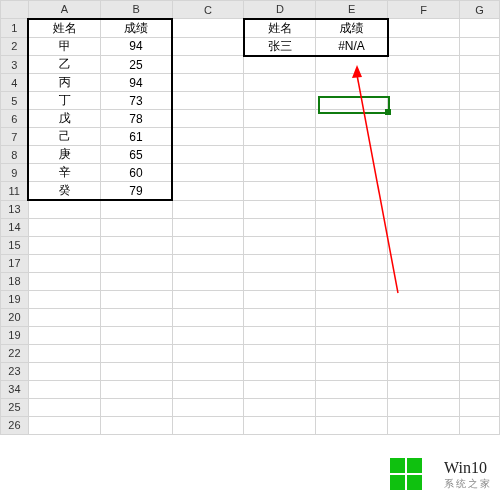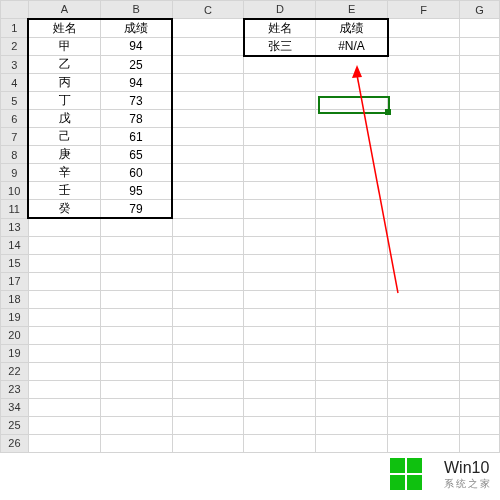--- a/index.html
+++ b/index.html
@@ -73,20 +73,21 @@
       position: absolute;
       pointer-events: none;
     }
     .watermark {
       position: absolute;
       bottom: 8px;
       right: 8px;
       display: flex;
       align-items: center;
       gap: 20px;
+      font-family: Liberation Serif, serif;
     }
     .wm-logo {
       width: 34px;
       height: 34px;
       position: relative;
     }
     .wm-logo .sq {
       position: absolute;
       background: #0fc10f;
     }
@@ -196,30 +197,20 @@
     <td class="c-c"></td>
         <td class="c-d"></td>
         <td class="c-e"></td>
         <td class="c-f"></td>
         <td class="c-g"></td>
   </tr>
   <tr>
     <td class="rownum">9</td>
     <td class="c-a bl">辛</td>
     <td class="c-b br">60</td>
-    <td class="c-c"></td>
-        <td class="c-d"></td>
-        <td class="c-e"></td>
-        <td class="c-f"></td>
-        <td class="c-g"></td>
-  </tr>
-  <tr>
-    <td class="rownum">10</td>
-    <td class="c-a bl">壬</td>
-    <td class="c-b br">95</td>
     <td class="c-c"></td>
         <td class="c-d"></td>
         <td class="c-e"></td>
         <td class="c-f"></td>
         <td class="c-g"></td>
   </tr>
   <tr>
     <td class="rownum">11</td>
     <td class="c-a bl bb">癸</td>
     <td class="c-b br bb">79</td>

